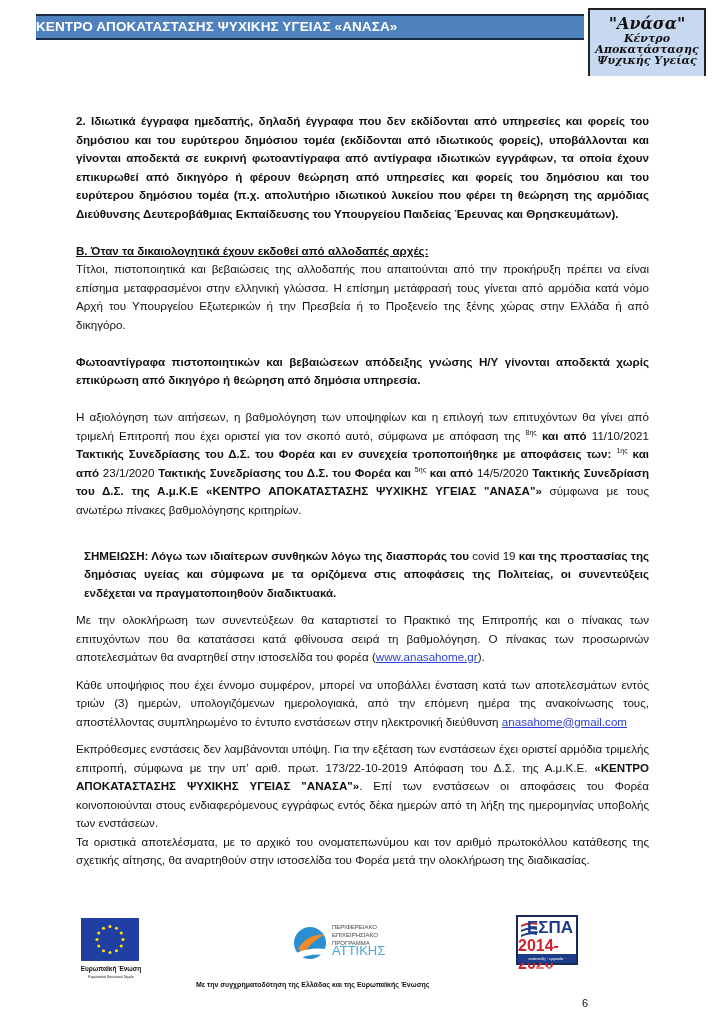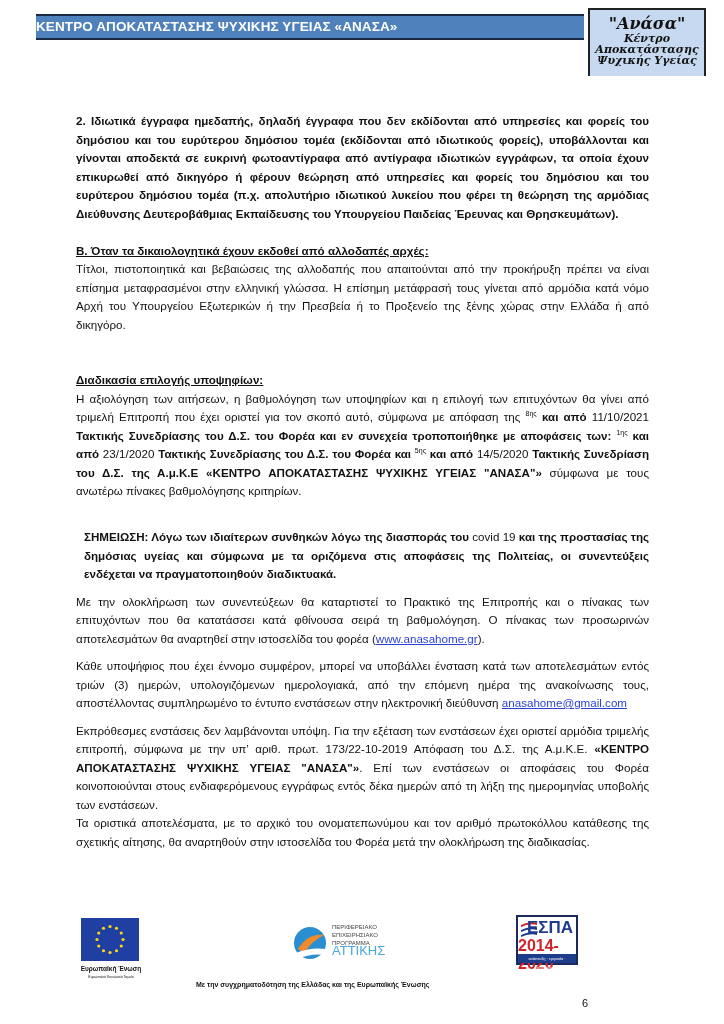--- a/index.html
+++ b/index.html
@@ -53,22 +53,22 @@
   <div class="logo-sub">Κέντρο Αποκατάστασης</div>
   <div class="logo-sub">Ψυχικής Υγείας</div>
 </div>
 
 <div class="content">
   <p class="b" style="margin-top:0;">2. Ιδιωτικά έγγραφα ημεδαπής, δηλαδή έγγραφα που δεν εκδίδονται από υπηρεσίες και φορείς του δημόσιου και του ευρύτερου δημόσιου τομέα (εκδίδονται από ιδιωτικούς φορείς), υποβάλλονται και γίνονται αποδεκτά σε ευκρινή φωτοαντίγραφα από αντίγραφα ιδιωτικών εγγράφων, τα οποία έχουν επικυρωθεί από δικηγόρο ή φέρουν θεώρηση από υπηρεσίες και φορείς του δημόσιου και του ευρύτερου δημόσιου τομέα (π.χ. απολυτήριο ιδιωτικού λυκείου που φέρει τη θεώρηση της αρμόδιας Διεύθυνσης Δευτεροβάθμιας Εκπαίδευσης του Υπουργείου Παιδείας Έρευνας και Θρησκευμάτων).</p>
   <div class="gap"></div>
   <p class="b u">Β. Όταν τα δικαιολογητικά έχουν εκδοθεί από αλλοδαπές αρχές:</p>
   <p>Τίτλοι, πιστοποιητικά και βεβαιώσεις της αλλοδαπής που απαιτούνται από την προκήρυξη πρέπει να είναι επίσημα μεταφρασμένοι στην ελληνική γλώσσα. Η επίσημη μετάφρασή τους γίνεται από αρμόδια κατά νόμο Αρχή του Υπουργείου Εξωτερικών ή την Πρεσβεία ή το Προξενείο της ξένης χώρας στην Ελλάδα ή από δικηγόρο.</p>
   <div class="gap"></div>
+  <p class="b">Φωτοαντίγραφα πιστοποιητικών και βεβαιώσεων απόδειξης γνώσης Η/Υ γίνονται αποδεκτά χωρίς επικύρωση από δικηγόρο ή θεώρηση από δημόσια υπηρεσία.</p>
   <div class="gap"></div>
-  <p class="b u">Διαδικασία επιλογής υποψηφίων:</p>
   <p><span>Η αξιολόγηση των αιτήσεων, η βαθμολόγηση των υποψηφίων και η επιλογή των επιτυχόντων θα γίνει από τριμελή Επιτροπή που έχει οριστεί για τον σκοπό αυτό, σύμφωνα με απόφαση της </span><sup><span>8</span><span>ης</span></sup><span class="b"> και από </span><span>11/10/2021</span><span class="b"> Τακτικής Συνεδρίασης του Δ.Σ. του Φορέα και εν συνεχεία τροποποιήθηκε με αποφάσεις των: </span><sup><span>1</span><span>ης</span></sup><span class="b"> και από </span><span>23/1/2020</span><span class="b"> Τακτικής Συνεδρίασης του Δ.Σ. του Φορέα και </span><sup><span>5</span><span>ης</span></sup><span class="b"> και από </span><span>14/5/2020</span><span class="b"> Τακτικής Συνεδρίαση του Δ.Σ. της Α.μ.Κ.Ε </span><span class="b">«ΚΕΝΤΡΟ ΑΠΟΚΑΤΑΣΤΑΣΗΣ ΨΥΧΙΚΗΣ ΥΓΕΙΑΣ "ΑΝΑΣΑ"»</span><span> σύμφωνα με τους ανωτέρω πίνακες βαθμολόγησης κριτηρίων.</span></p>
   <div class="gap"></div>
   <div class="gap-s"></div>
   <p style="font-weight:bold;margin-left:8px;"><span>ΣΗΜΕΙΩΣΗ:</span><span> Λόγω των ιδιαίτερων συνθηκών λόγω της διασποράς του </span><span class="n">covid 19</span><span> και της προστασίας της δημόσιας υγείας και σύμφωνα με τα οριζόμενα στις αποφάσεις της Πολιτείας, οι συνεντεύξεις ενδέχεται να πραγματοποιηθούν διαδικτυακά.</span></p>
   <div class="gap-s"></div>
   <p><span>Με την ολοκλήρωση των συνεντεύξεων θα καταρτιστεί το Πρακτικό της Επιτροπής και ο πίνακας των επιτυχόντων που θα κατατάσσει κατά φθίνουσα σειρά τη βαθμολόγηση. Ο πίνακας των προσωρινών αποτελεσμάτων θα αναρτηθεί στην ιστοσελίδα του φορέα (</span><a>www.anasahome.gr</a><span>).</span></p>
   <div class="gap-s"></div>
   <p><span>Κάθε υποψήφιος που έχει έννομο συμφέρον, μπορεί να υποβάλλει ένσταση κατά των αποτελεσμάτων εντός τριών (3) ημερών, υπολογιζόμενων ημερολογιακά, από την επόμενη ημέρα της ανακοίνωσης τους, αποστέλλοντας συμπληρωμένο το έντυπο ενστάσεων στην ηλεκτρονική διεύθυνση </span><a>anasahome@gmail.com</a></p>
   <div class="gap-s"></div>
   <p><span>Εκπρόθεσμες ενστάσεις δεν λαμβάνονται υπόψη. Για την εξέταση των ενστάσεων έχει οριστεί αρμόδια τριμελής επιτροπή, σύμφωνα με την υπ’ αριθ. πρωτ. 173/22</span><span class="n">-10-2019</span><span> Απόφαση του Δ.Σ. της Α.μ.Κ.Ε. </span><span class="b">«ΚΕΝΤΡΟ ΑΠΟΚΑΤΑΣΤΑΣΗΣ ΨΥΧΙΚΗΣ ΥΓΕΙΑΣ "ΑΝΑΣΑ"»</span><span>. Επί των ενστάσεων οι αποφάσεις του Φορέα κοινοποιούνται στους ενδιαφερόμενους εγγράφως εντός δέκα ημερών από τη λήξη της ημερομηνίας υποβολής των ενστάσεων.</span></p>

